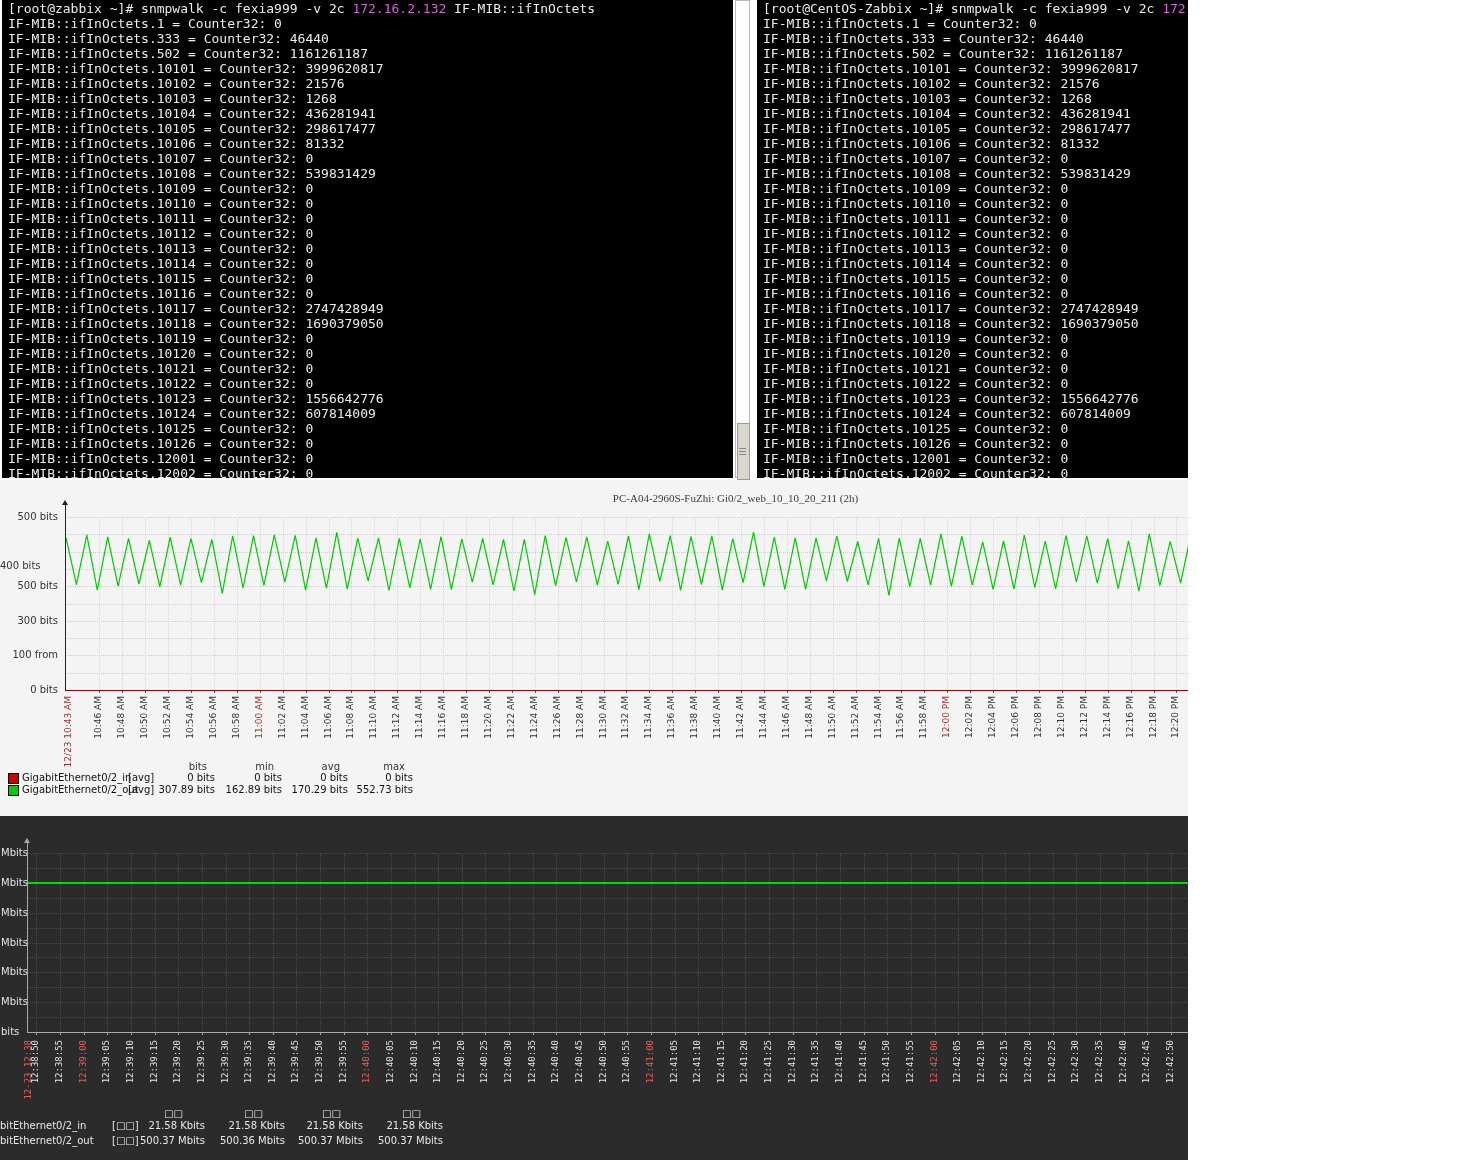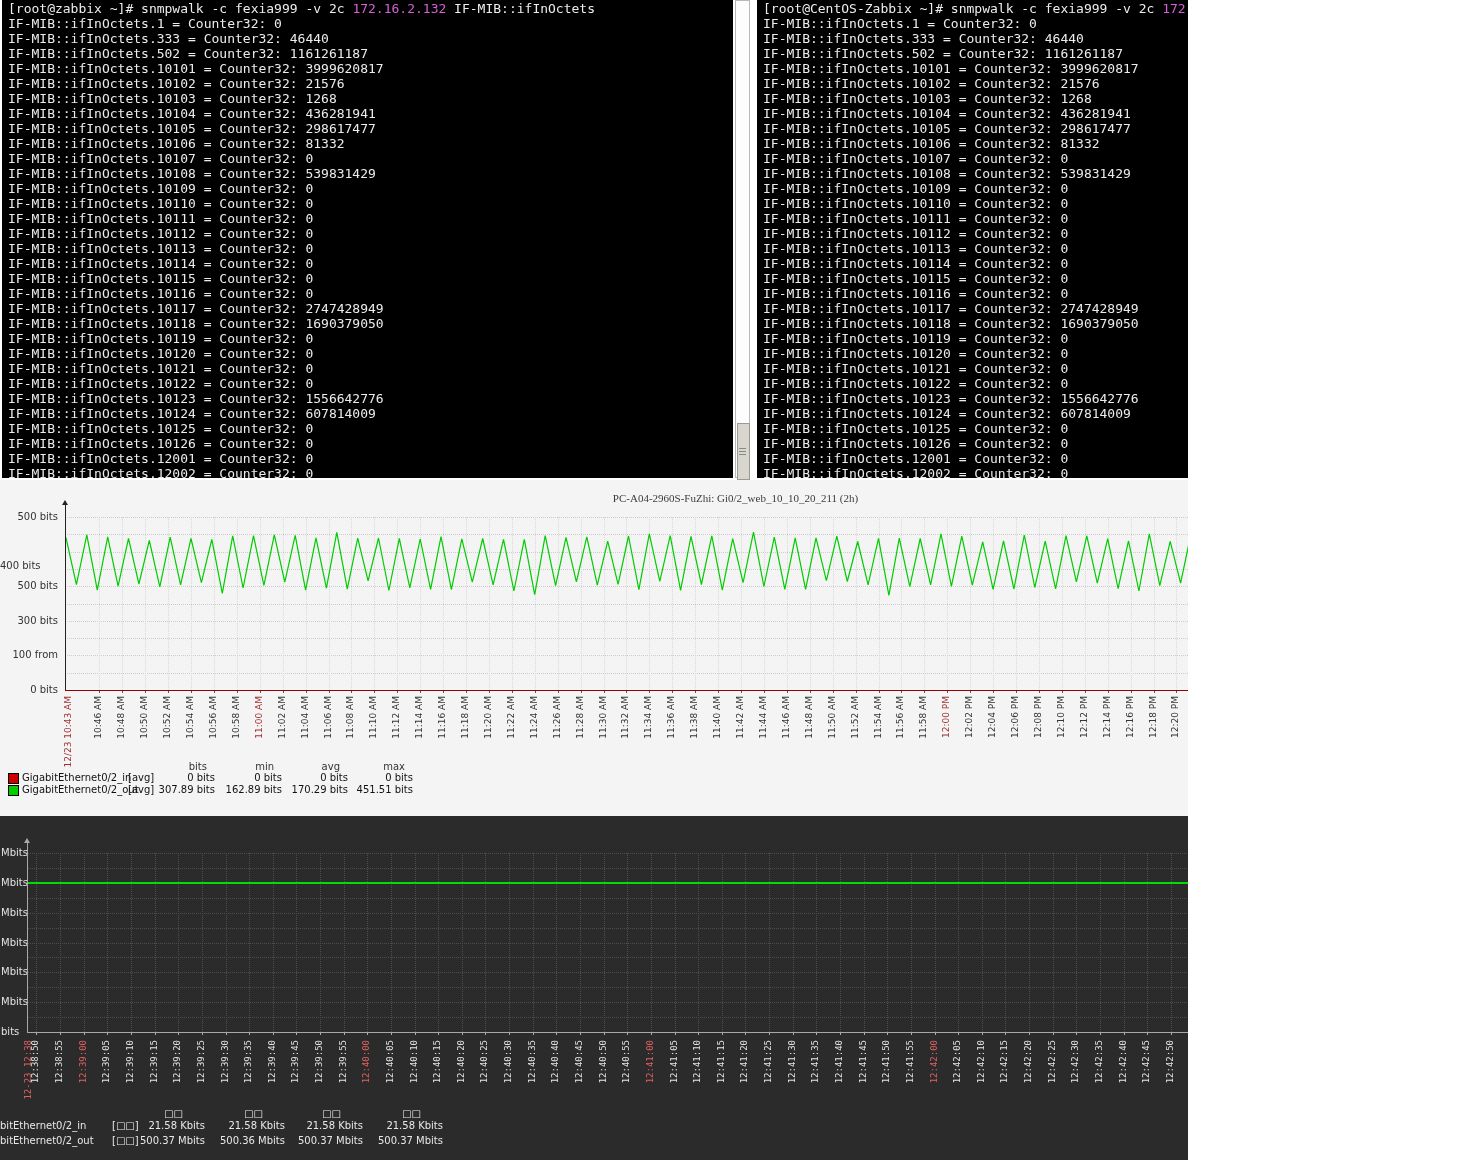--- a/index.html
+++ b/index.html
@@ -270,21 +270,21 @@
       <div class="leg" style="left: 125px; top: 292px; width: 90px; text-align: right; color: rgb(17, 17, 17);">0 bits</div>
       <div class="leg" style="left: 192px; top: 292px; width: 90px; text-align: right; color: rgb(17, 17, 17);">0 bits</div>
       <div class="leg" style="left: 258px; top: 292px; width: 90px; text-align: right; color: rgb(17, 17, 17);">0 bits</div>
       <div class="leg" style="left: 323px; top: 292px; width: 90px; text-align: right; color: rgb(17, 17, 17);">0 bits</div>
       <div class="sw" style="position: absolute; left: 8px; top: 305px; background: rgb(0, 204, 0);"></div>
       <div class="leg" style="left: 22px; top: 304px; color: rgb(17, 17, 17);">GigabitEthernet0/2_out</div>
       <div class="leg" style="left: 128px; top: 304px; color: rgb(17, 17, 17);">[avg]</div>
       <div class="leg" style="left: 125px; top: 304px; width: 90px; text-align: right; color: rgb(17, 17, 17);">307.89 bits</div>
       <div class="leg" style="left: 192px; top: 304px; width: 90px; text-align: right; color: rgb(17, 17, 17);">162.89 bits</div>
       <div class="leg" style="left: 258px; top: 304px; width: 90px; text-align: right; color: rgb(17, 17, 17);">170.29 bits</div>
-      <div class="leg" style="left: 323px; top: 304px; width: 90px; text-align: right; color: rgb(17, 17, 17);">451.51 bits</div>
+      <div class="leg" style="left: 323px; top: 304px; width: 90px; text-align: right; color: rgb(17, 17, 17);">552.73 bits</div>
     </div>
 
   <div id="chart-dark">
   <div class="gridh" style="left: 27px; top: 201.083px; width: 1418px; border-color: rgb(77, 77, 77);"></div>
       <div class="gridh" style="left: 27px; top: 186.167px; width: 1418px; border-color: rgb(77, 77, 77);"></div>
       <div class="gridh" style="left: 27px; top: 171.25px; width: 1418px; border-color: rgb(77, 77, 77);"></div>
       <div class="gridh" style="left: 27px; top: 156.333px; width: 1418px; border-color: rgb(77, 77, 77);"></div>
       <div class="gridh" style="left: 27px; top: 141.417px; width: 1418px; border-color: rgb(77, 77, 77);"></div>
       <div class="gridh" style="left: 27px; top: 126.5px; width: 1418px; border-color: rgb(77, 77, 77);"></div>
       <div class="gridh" style="left: 27px; top: 111.583px; width: 1418px; border-color: rgb(77, 77, 77);"></div>

